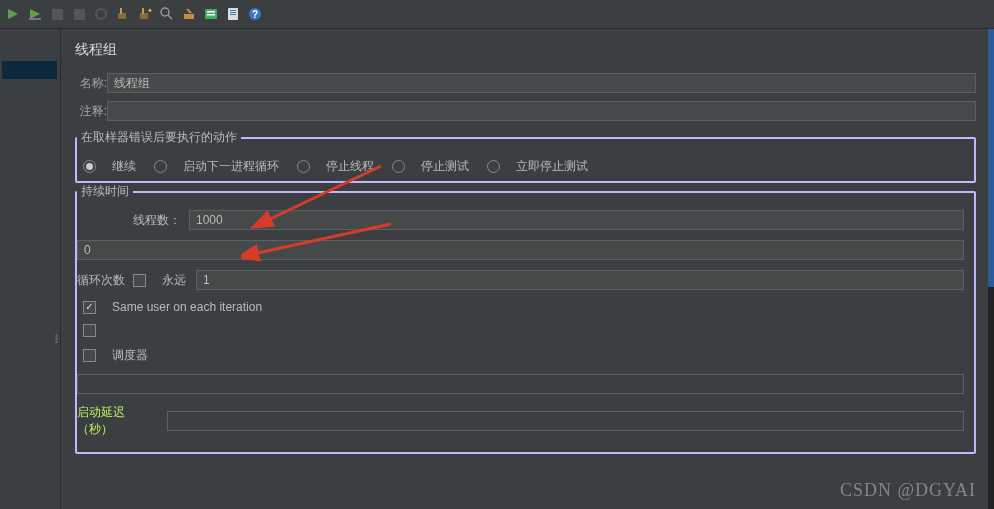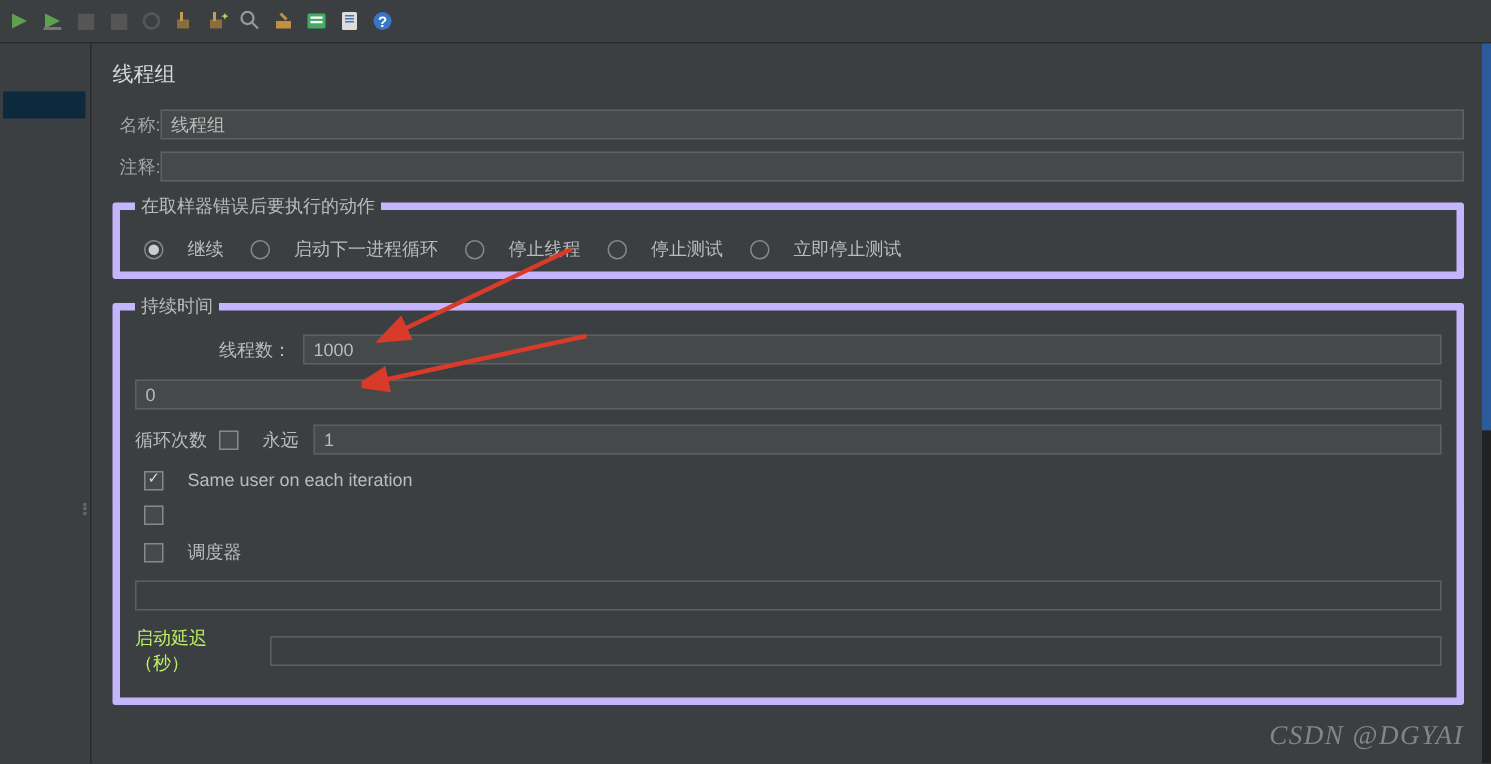--- a/index.html
+++ b/index.html
@@ -33,24 +33,23 @@
   flex: 1;
   background: #45494a;
   border: 1px solid #5e6060;
   color: #bbbbbb;
   height: 20px;
   padding: 0 6px;
   font-size: 12px;
 }
 .inp:disabled { background: #3c3f41; color: #777; }
 fieldset {
-  border: 5px solid #c4b5fd;
+  border: 2px solid #c4b5fd;
   border-radius: 2px;
-  padding: 10px 10px 4px 10px;
-  margin-bottom: 10px;
+  padding: 10px 10px 4px 0;
 }
 legend { color: #bbbbbb; padding: 0 4px; font-size: 12px; }
 .radios { display: flex; gap: 18px; padding: 2px 0 2px 6px; }
 .radio-item, .check-item { display: flex; align-items: center; gap: 16px; color: #bbbbbb; cursor: pointer; }
 .radio {
   width: 13px; height: 13px; border-radius: 50%;
   border: 1px solid #888; display: inline-flex;
   align-items: center; justify-content: center;
 }
 .radio.checked::after { content: ""; width: 7px; height: 7px; border-radius: 50%; background: #ccc; }
@@ -59,21 +58,21 @@
   border: 1px solid #888; background: #45494a;
   display: inline-flex; align-items: center; justify-content: center;
   color: #ddd; font-size: 10px; line-height: 1;
 }
 .prop-row { display: flex; align-items: center; margin-bottom: 10px; }
 .prop-lbl { width: 112px; text-align: right; padding-right: 8px; color: #bbbbbb; font-family: Liberation Mono, monospace; }
 .prop-row .inp { flex: 1; }
 .check-item { margin-bottom: 10px; padding-left: 6px; }
 .watermark {
   position: absolute; right: 18px; bottom: 8px;
-  color: rgba(220,220,220,0.45); font-size: 18px; font-style: italic;
+  color: rgba(220,220,220,0.45); font-size: 18px; 
   font-family: Georgia, serif; letter-spacing: 1px;
 }
 .arrow { position: absolute; pointer-events: none; }
 .rbar { position: absolute; right: 0; top: 29px; width: 6px; height: 258px; background: #2b5b9b; }
 .rbar2 { position: absolute; right: 0; top: 287px; width: 6px; height: 222px; background: #222; }
 .grip { position: absolute; left: 55px; top: 335px; color: #666; font-size: 9px; line-height: 3px; }
 </style>
 </head>
 <body>
 

